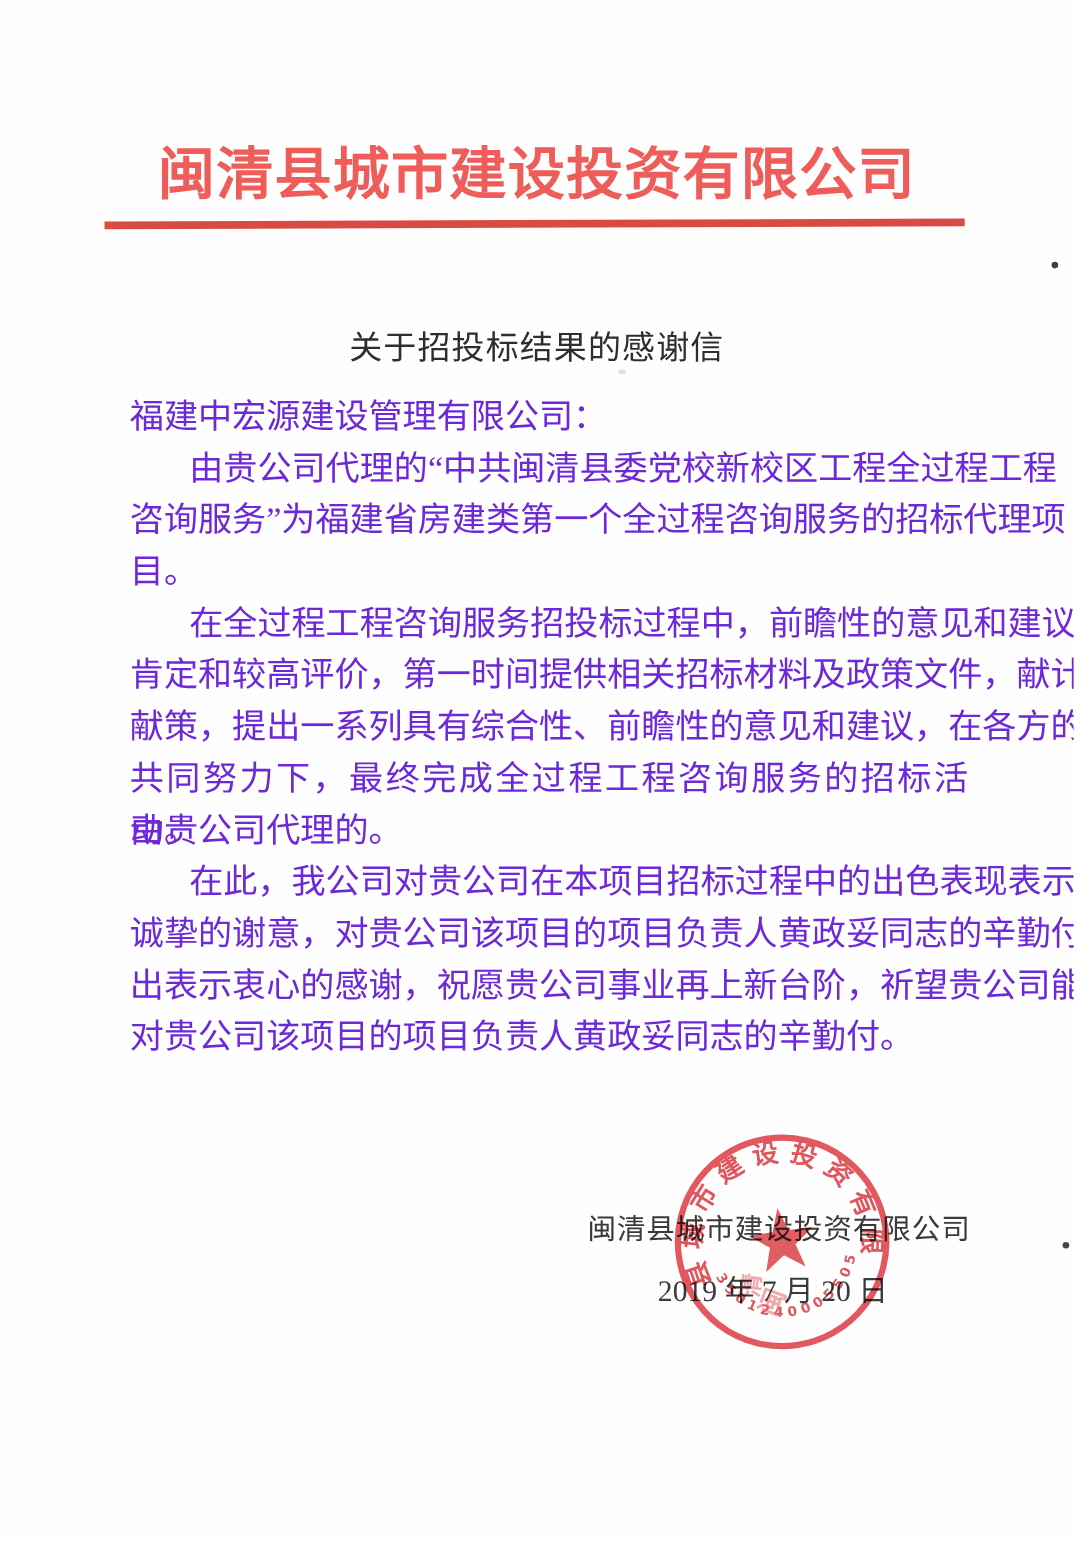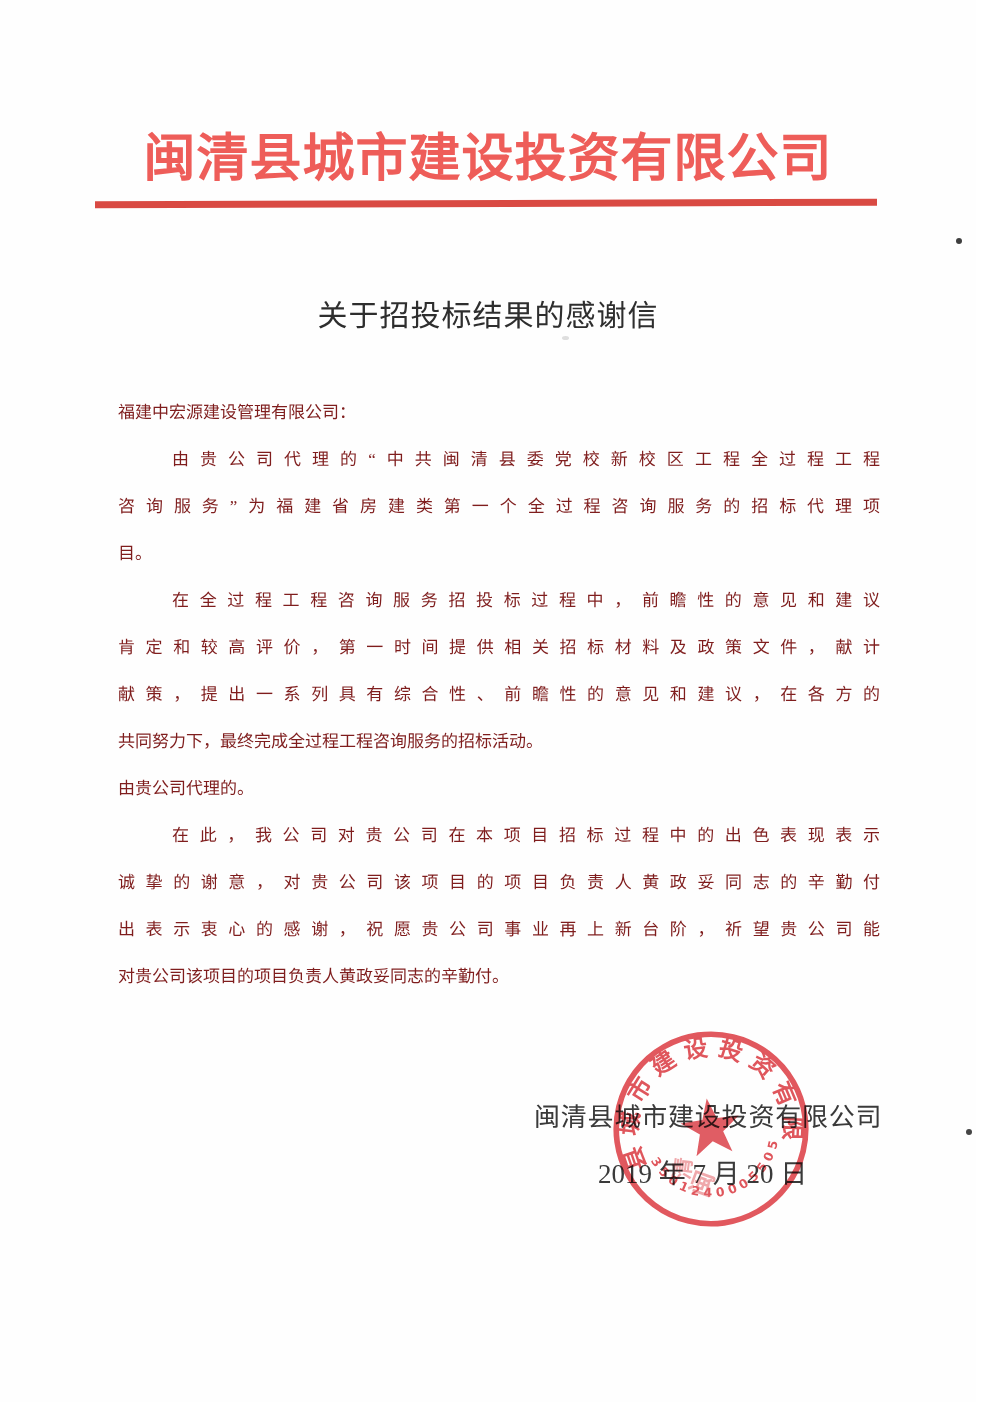--- a/index.html
+++ b/index.html
@@ -45,24 +45,24 @@
     text-align: center;
     font-size: 30px;
     font-weight: 400;
     letter-spacing: 1px;
     color: #2e2e2e;
     font-family: "DejaVu Sans", "Liberation Sans", sans-serif;
   }
   .body-text {
     position: absolute;
     left: 118px;
-    top: 389px;
+    top: 355px;
     width: 762px;
-    font-size: 17px;
-    color: #7f1d1d;
+    font-size: 31px;
+    color: #6d28d9;
   }
   .line {
     height: 47px;
     line-height: 47px;
     text-align: justify;
     text-align-last: justify;
     white-space: nowrap;
     overflow: visible;
   }
   .line.indent { text-indent: 54px; }

